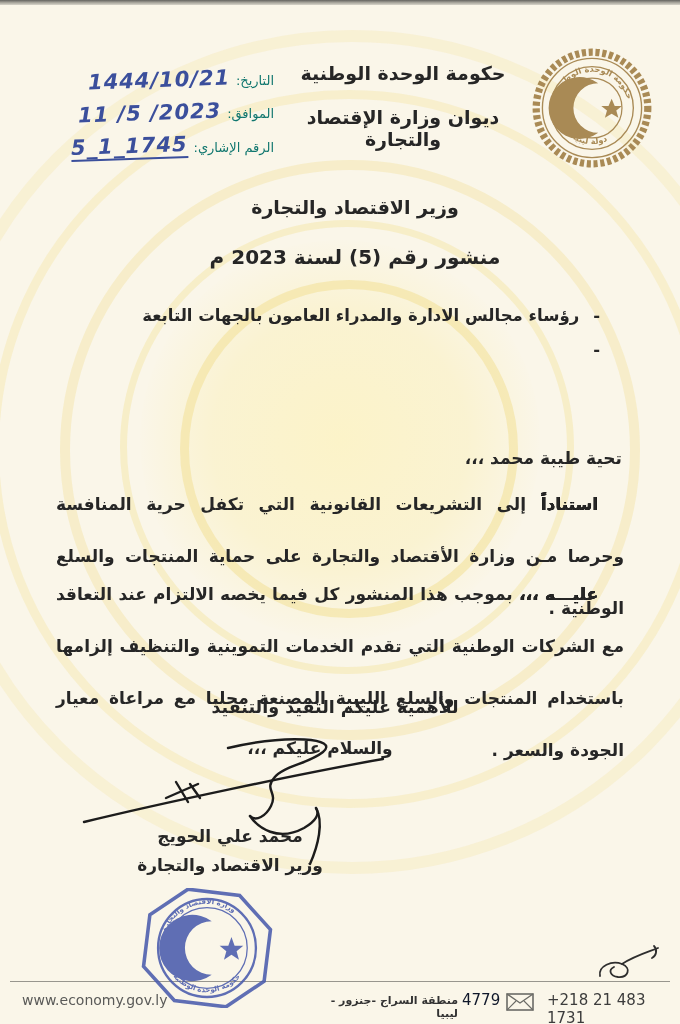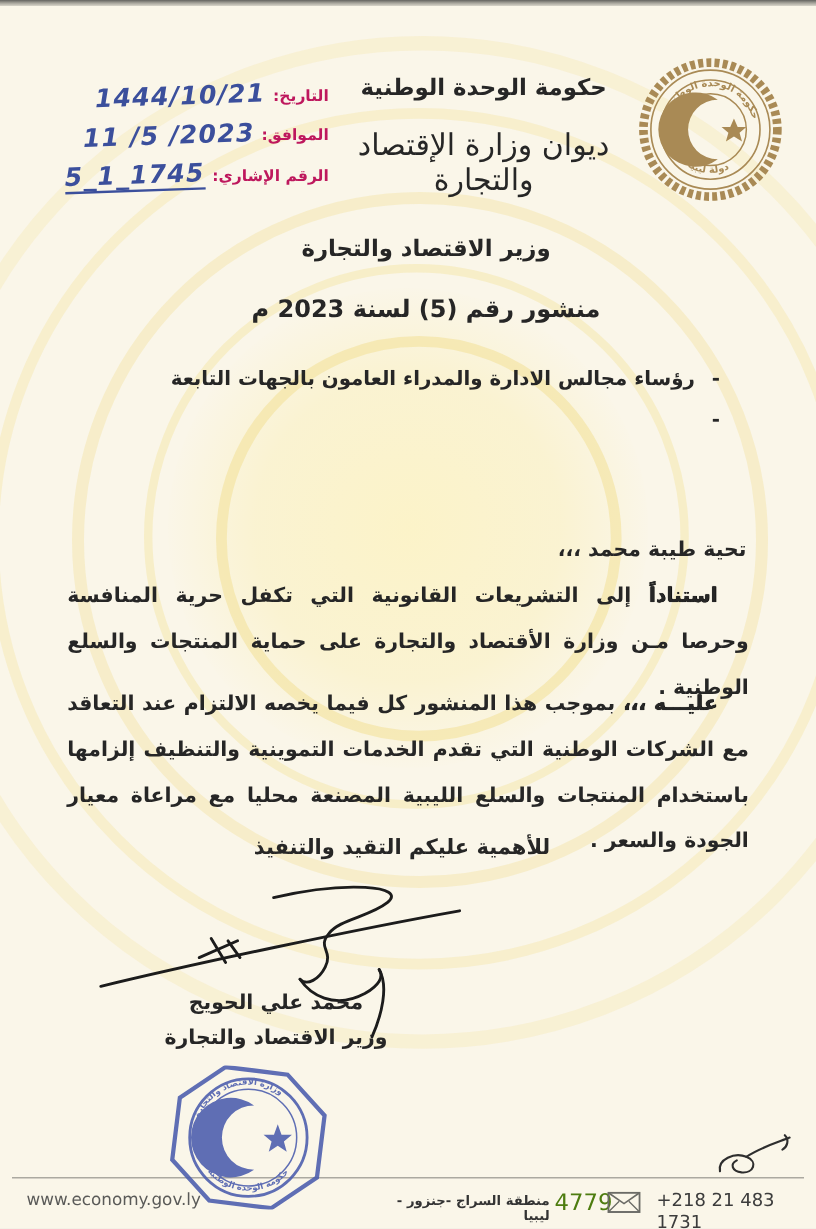--- a/index.html
+++ b/index.html
@@ -16,59 +16,59 @@
     background:radial-gradient(circle, rgba(252,243,199,0.95) 0%, rgba(250,240,190,0.55) 45%, rgba(250,240,190,0) 72%);}
   .wm-ring{border-style:solid;border-color:rgba(242,224,150,0.55);}
   .r1{left:180px;top:280px;width:320px;height:320px;border-width:9px;}
   .r2{left:120px;top:220px;width:440px;height:440px;border-width:7px;border-color:rgba(244,228,160,0.45);}
   .r3{left:60px;top:160px;width:560px;height:560px;border-width:10px;border-color:rgba(243,226,155,0.40);}
   .r4{left:-10px;top:90px;width:700px;height:700px;border-width:9px;border-color:rgba(243,226,155,0.35);}
   .r5{left:-70px;top:30px;width:820px;height:820px;border-width:12px;border-color:rgba(244,229,165,0.30);}
   
   .hdr-center{position:absolute;top:62px;left:278px;width:250px;text-align:center;}
   .hdr-center .l1{font-size:19px;font-weight:bold;letter-spacing:.5px;}
-  .hdr-center .l2{font-size:25px;font-weight:normal;margin-top:22px;}
+  .hdr-center .l2{font-size:19px;font-weight:bold;margin-top:22px;}
   .seal{position:absolute;top:46px;right:26px;width:124px;height:124px;}
   .dates{position:absolute;top:68px;left:6px;width:268px;direction:rtl;}
   .drow{display:flex;align-items:center;justify-content:flex-start;margin-bottom:9px;}
-  .dlabel{font-size:13px;font-weight:bold;color:#be185d;white-space:nowrap;}
+  .dlabel{font-size:13px;font-weight:normal;color:#0f766e;white-space:nowrap;}
   .dvalue{font-size:21px;color:#3b4f9c;font-style:italic;font-weight:bold;
     transform:rotate(-2deg);margin-right:6px;white-space:nowrap;letter-spacing:1px;}
   .dvalue.underl{border-bottom:2px solid #3b4f9c;}
   
   .title{position:absolute;top:196px;left:30px;right:0;text-align:center;}
   .title .t1{font-size:19px;font-weight:bold;}
   .title .t2{font-size:20px;font-weight:bold;margin-top:27px;}
   
   .recip{position:absolute;top:306px;right:58px;left:60px;direction:rtl;text-align:right;}
   .recip .head{font-size:17px;font-weight:bold;margin-bottom:16px;}
   .recip .item{font-size:16.5px;font-weight:bold;margin:0 22px 15px 0;display:flex;gap:14px;}
   .recip .dash{font-weight:bold;}
   
   .greet{position:absolute;top:448px;right:58px;font-size:17px;font-weight:bold;direction:rtl;}
   .para{position:absolute;right:56px;left:56px;direction:rtl;text-align:justify;
-    font-size:17px;font-weight:bold;line-height:38px;text-indent:26px;margin:0;}
+    font-size:17px;font-weight:bold;line-height:52px;text-indent:26px;margin:0;}
   .p1{top:478px;}
   .p2{top:568px;}
   .lead{text-shadow:0 0 .6px #000, .4px 0 0 #000;}
   
   .close1{position:absolute;top:697px;left:0;right:10px;text-align:center;font-size:17.5px;font-weight:bold;direction:rtl;}
   .close2{position:absolute;top:738px;left:0;right:40px;text-align:center;font-size:17px;font-weight:bold;direction:rtl;}
   .sig{position:absolute;left:78px;top:726px;}
   .signer{position:absolute;left:110px;top:826px;width:240px;text-align:center;direction:rtl;}
   .signer .nm{font-size:17px;font-weight:bold;}
   .signer .tt{font-size:17px;font-weight:bold;margin-top:9px;}
   .stamp{position:absolute;left:136px;top:888px;opacity:.88;}
   .corner-scribble{position:absolute;left:596px;top:942px;}
   
   .foot-line{position:absolute;top:981px;left:10px;right:10px;border-top:1.5px solid #98968e;}
   .foot{position:absolute;top:988px;left:0;right:0;height:30px;color:#4b4b4b;}
   .f-web{position:absolute;left:22px;top:4px;font-size:14px;color:#5a5a58;}
   .f-area{position:absolute;left:328px;top:6px;width:130px;font-size:11px;direction:rtl;color:#333;font-weight:bold;}
-  .f-box{position:absolute;left:462px;top:3px;font-size:19px;color:#4d7c0f;}
+  .f-box{position:absolute;left:462px;top:3px;font-size:15px;color:#0f172a;}
   .f-env{position:absolute;left:506px;top:5px;}
   .f-phone{position:absolute;left:547px;top:3px;font-size:15px;color:#3c3c3c;}
 </style>
 </head>
 <body>
 
 <div class="page">
   <div class="scan-edge"></div>
 
   <div>
@@ -134,20 +134,21 @@
     </div>
   </div>
 
   <div class="greet">تحية طيبة محمد ،،،</div>
 
   <p class="para p1"><span class="lead">استناداً</span><span> إلى التشريعات القانونية التي تكفل حرية المنافسة وحرصا مـن وزارة الأقتصاد والتجارة على حماية المنتجات والسلع الوطنية .</span></p>
 
   <p class="para p2"><span class="lead">عليـــه ،،،</span><span> بموجب هذا المنشور كل فيما يخصه الالتزام عند التعاقد مع الشركات الوطنية التي تقدم الخدمات التموينية والتنظيف إلزامها باستخدام المنتجات والسلع الليبية المصنعة محليا مع مراعاة معيار الجودة والسعر .</span></p>
 
   <div class="close1">للأهمية عليكم التقيد والتنفيذ</div>
+  <div class="close2">والسلام عليكم ،،،</div>
 
   <svg class="sig" width="330" height="145" viewBox="0 0 330 145">
     <g fill="none" stroke="#1c1c1c" stroke-width="2.4" stroke-linecap="round">
       <path d="M 6,96 C 80,78 220,48 305,33"></path>
       <path d="M 150,22 C 210,8 262,12 245,26 C 230,38 205,40 196,52 C 186,64 200,66 193,80 C 188,90 178,96 172,90"></path>
       <path d="M 172,90 C 180,102 200,116 226,102 C 238,95 242,88 238,82"></path>
       <path d="M 238,82 C 246,96 240,120 232,138"></path>
       <path d="M 88,72 L 120,58"></path>
       <path d="M 98,56 L 110,76"></path>
       <path d="M 112,58 L 122,72"></path>

